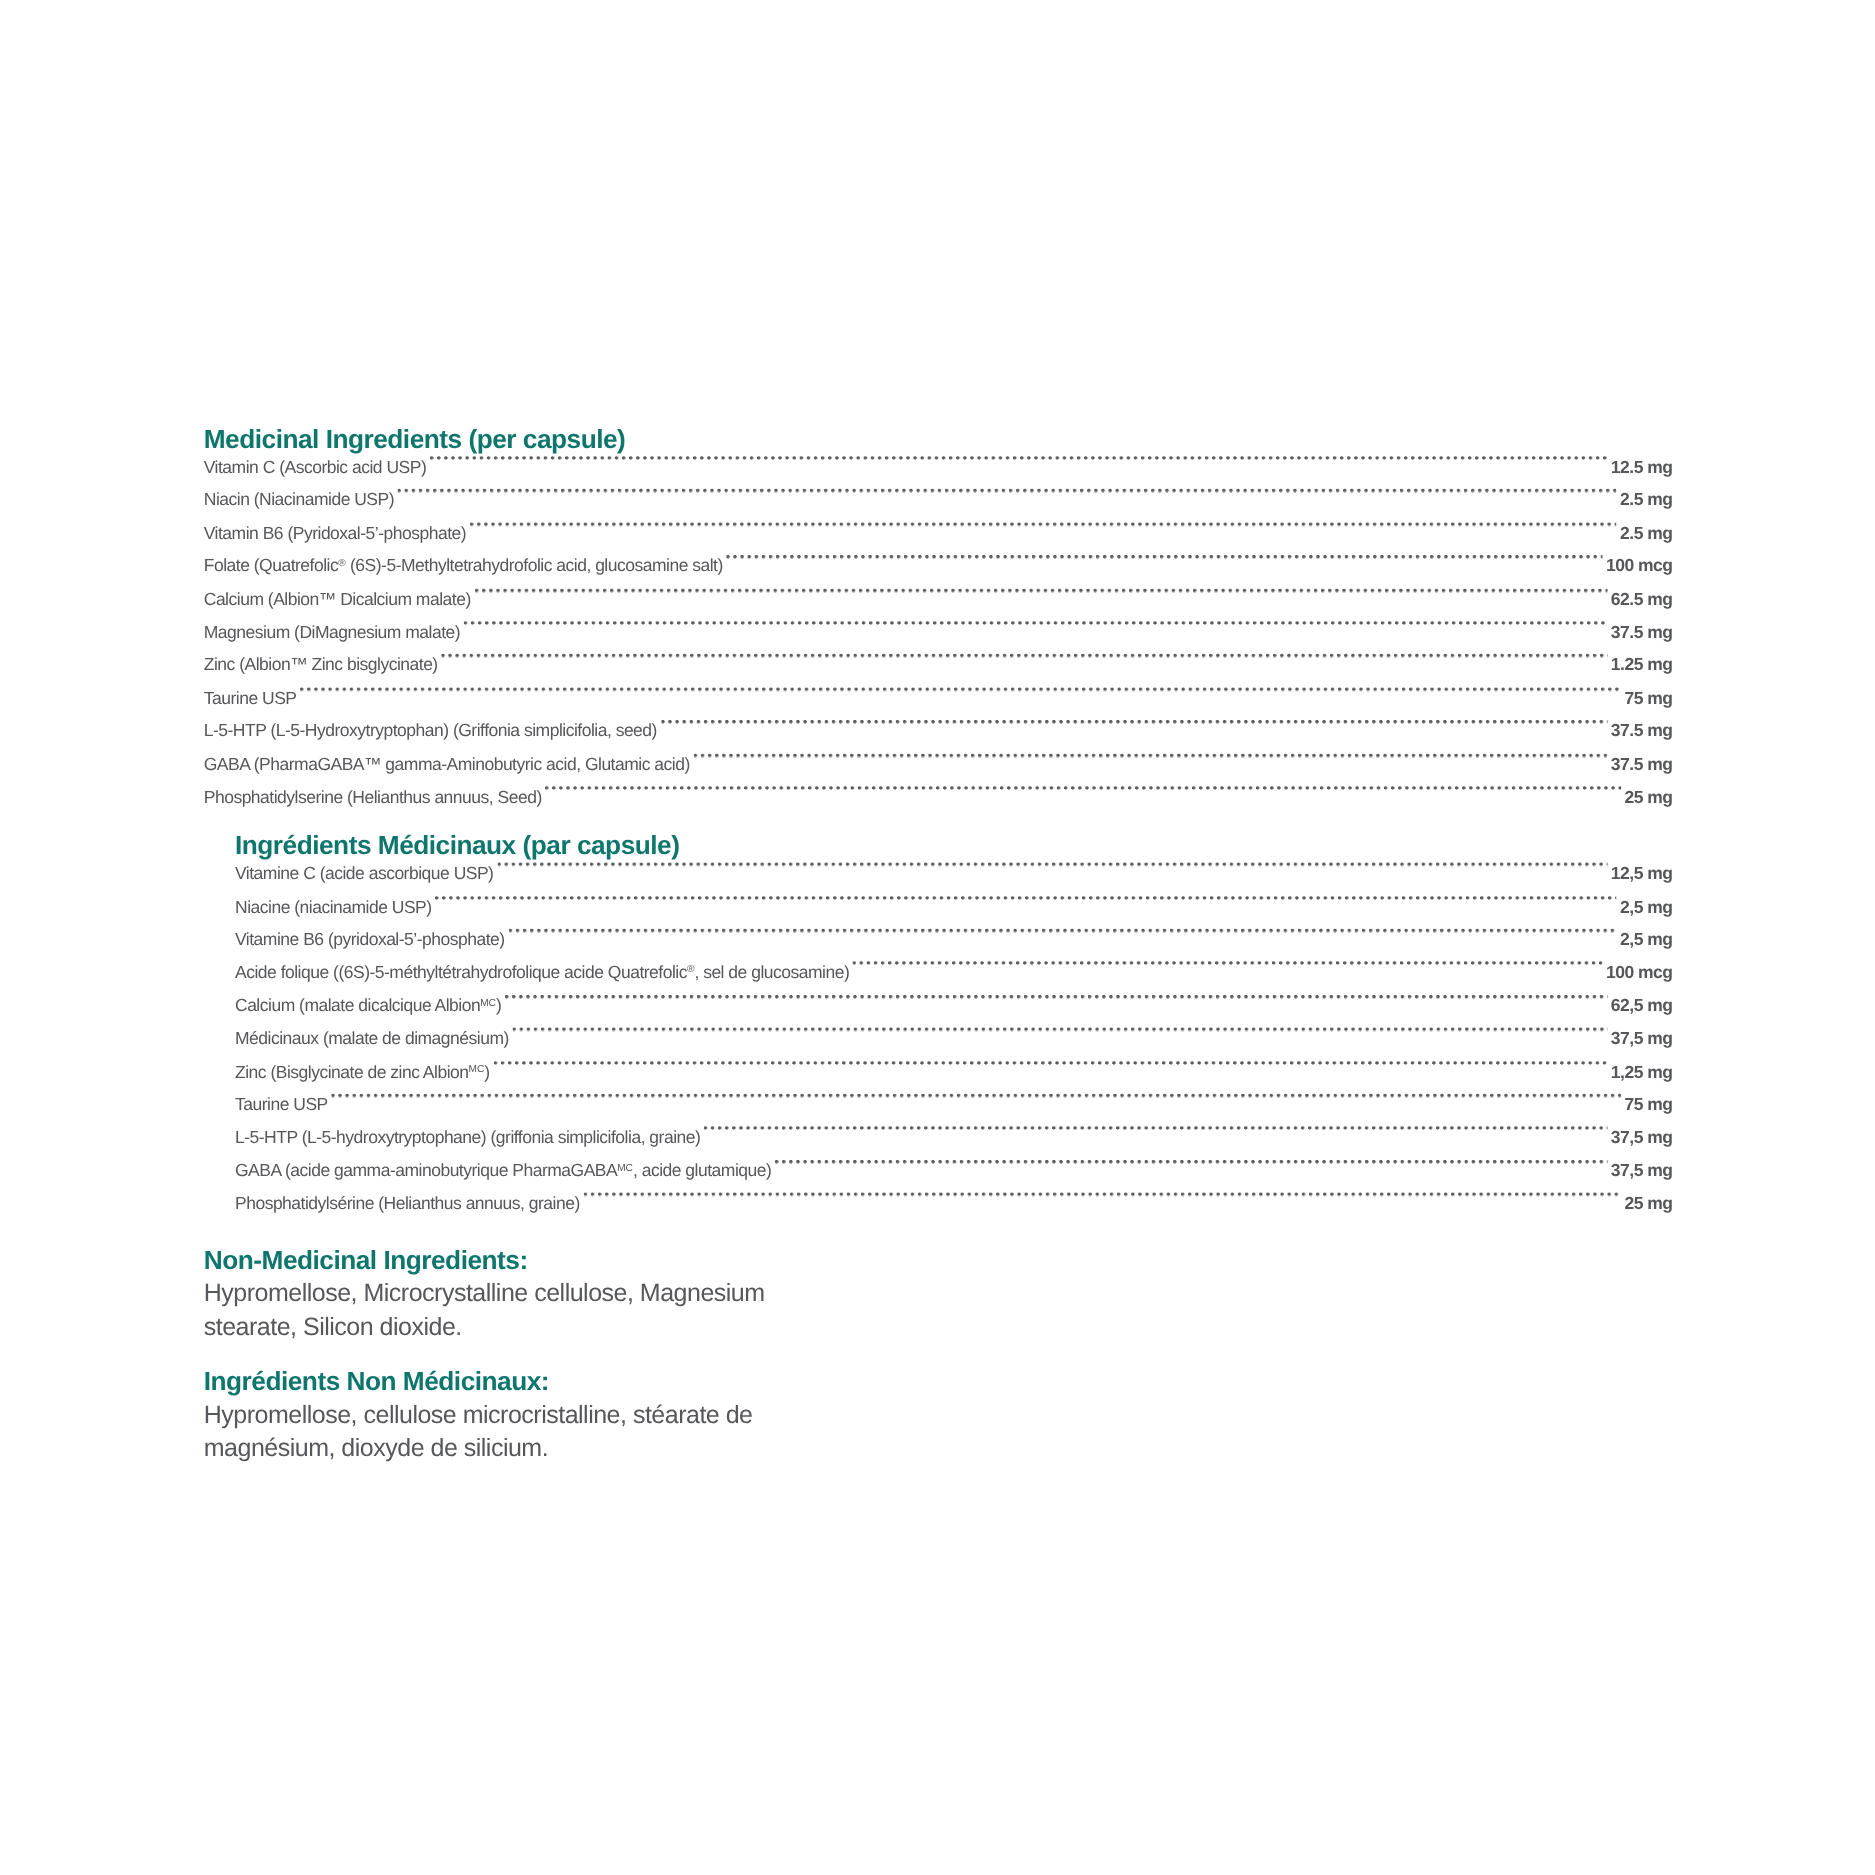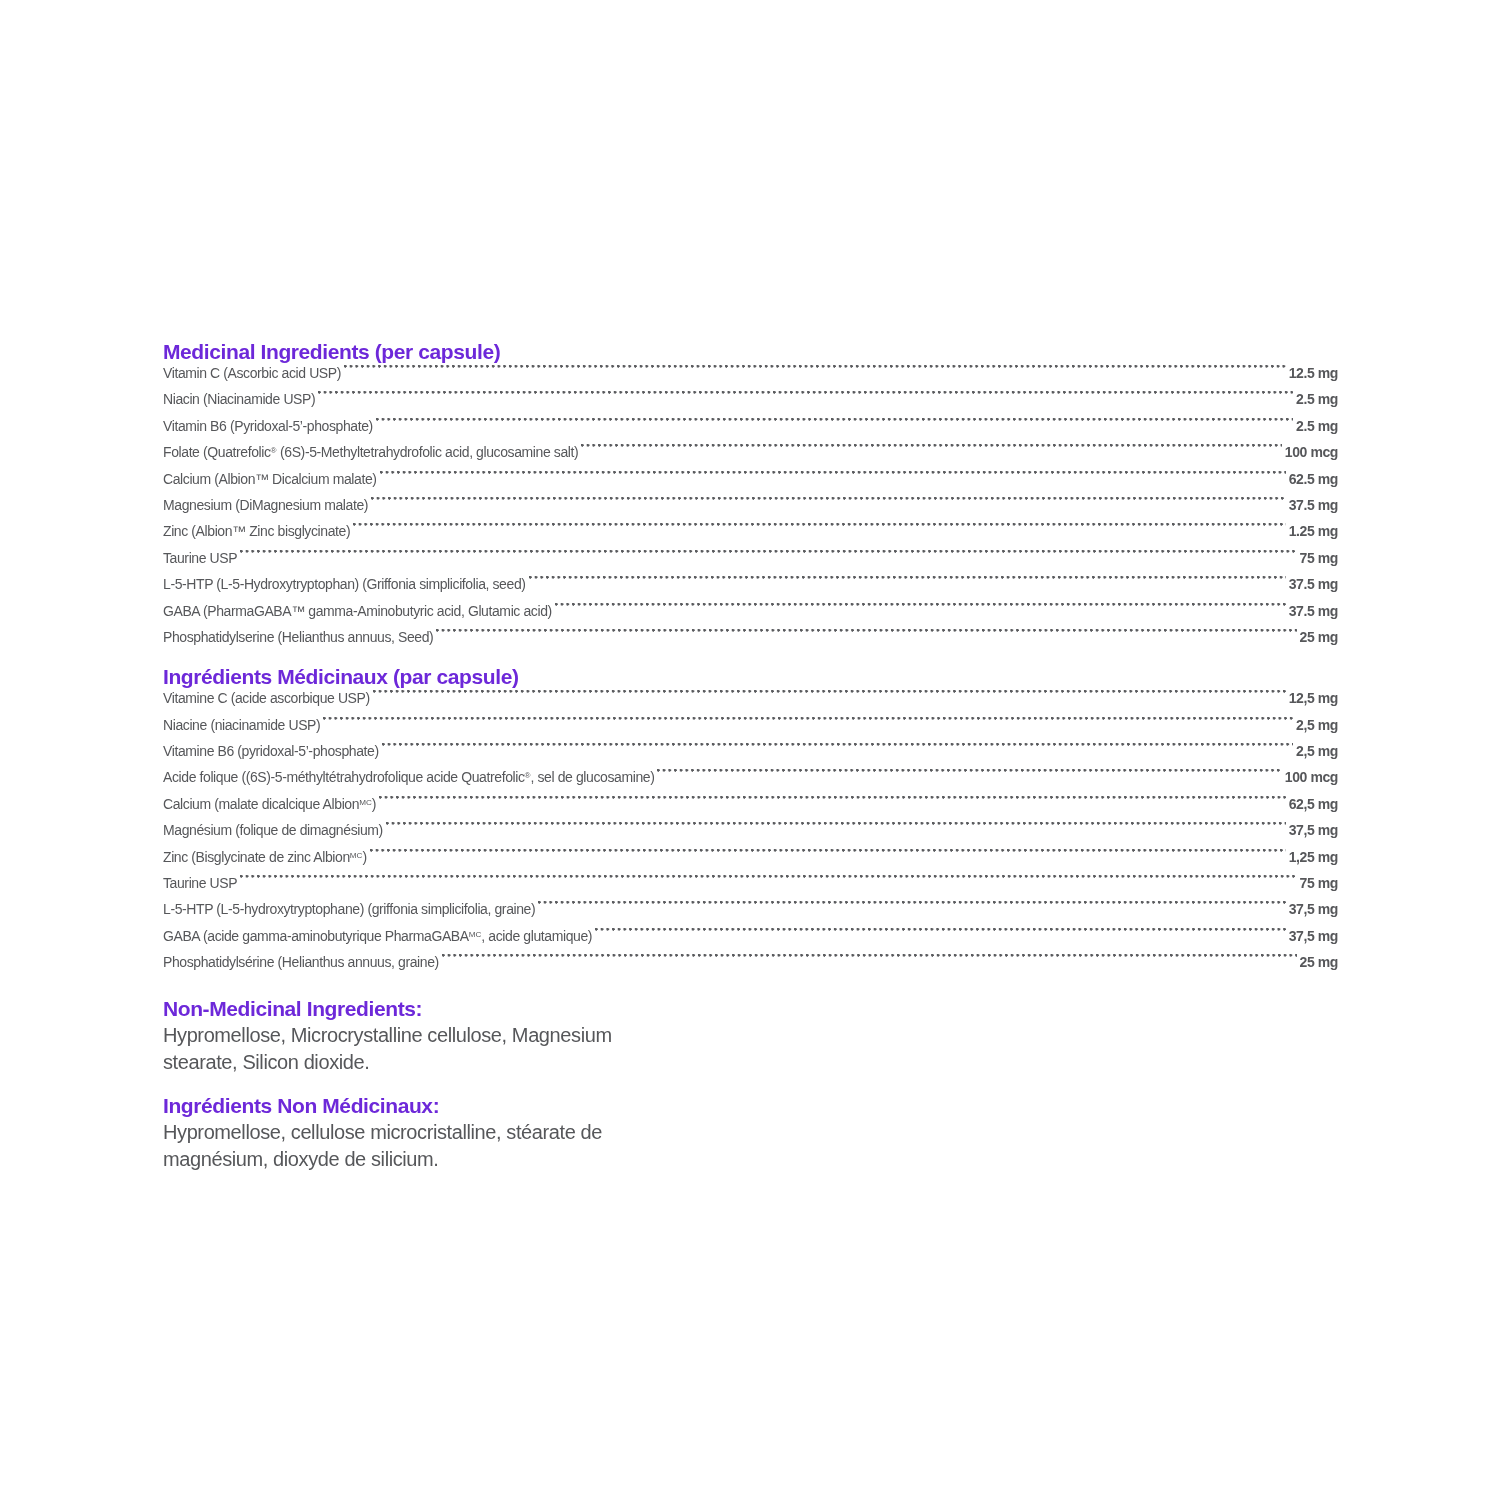--- a/index.html
+++ b/index.html
@@ -18,21 +18,21 @@
   .label-panel {
     position: absolute;
     left: 163px;
     top: 338px;
     width: 1175px;
   }
   .section-heading {
     font-size: 21px;
     line-height: 27px;
     font-weight: bold;
-    color: #6d28d9;
+    color: #0f766e;
   }
   .rows { display: block; }
   .row {
     display: flex;
     align-items: flex-start;
     height: 26.4px;
     font-size: 14px;
   }
   .iname { white-space: nowrap; }
   .amount { white-space: nowrap; text-align: right; font-weight: bold; }
@@ -45,21 +45,21 @@
     background-repeat: repeat-x;
     background-position: left bottom;
     min-width: 12px;
   }
   .sup {
     font-size: 0.58em;
     vertical-align: 0.5em;
     letter-spacing: 0;
   }
   .it { }
-  .fr-section { margin-top: 8px; }
+  .fr-section { margin-top: 8px; margin-left: 25px; }
   .nonmed-en { margin-top: 14px; }
   .nonmed-fr { margin-top: 16px; }
   .nonmed-body {
     font-size: 20px;
     line-height: 27px;
     max-width: 492px;
     margin: 0;
   }
 </style>
 </head>
@@ -150,21 +150,21 @@
           <span class="iname"><span>Acide folique ((6S)-5-méthyltétrahydrofolique acide Quatrefolic</span><span class="sup">®</span><span>, sel de glucosamine)</span></span>
           <span class="leader"></span>
           <span class="amount">100 mcg</span>
         </div>
         <div class="row">
           <span class="iname"><span>Calcium (malate dicalcique Albion</span><span class="sup">MC</span><span>) </span></span>
           <span class="leader"></span>
           <span class="amount">62,5 mg</span>
         </div>
         <div class="row">
-          <span class="iname"><span>Magnésium (folique de dimagnésium) </span></span>
+          <span class="iname"><span>Médicinaux (malate de dimagnésium) </span></span>
           <span class="leader"></span>
           <span class="amount">37,5 mg</span>
         </div>
         <div class="row">
           <span class="iname"><span>Zinc (Bisglycinate de zinc Albion</span><span class="sup">MC</span><span>)</span></span>
           <span class="leader"></span>
           <span class="amount">1,25 mg</span>
         </div>
         <div class="row">
           <span class="iname"><span>Taurine USP</span></span>

